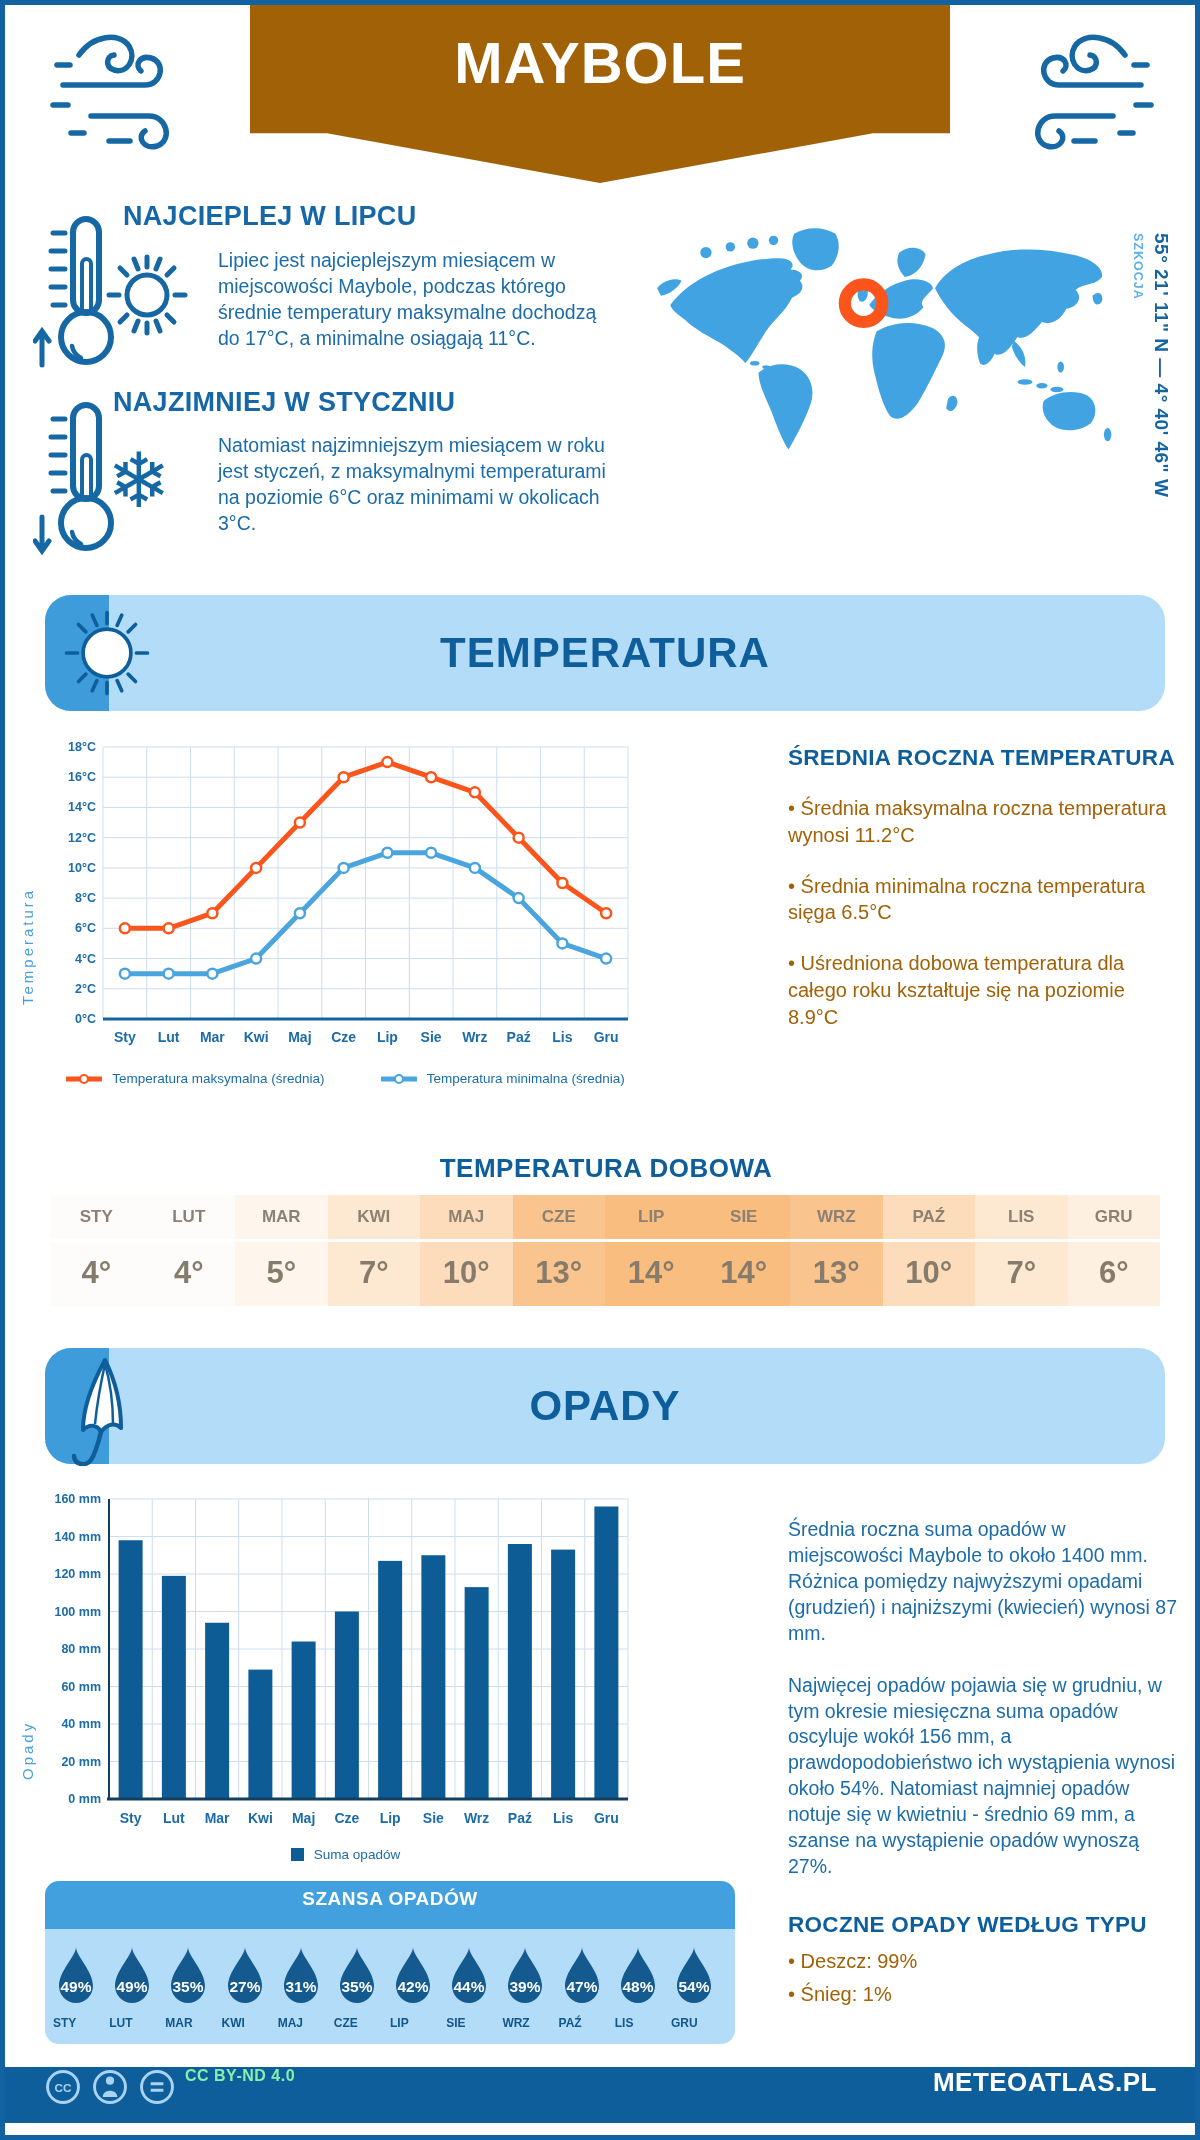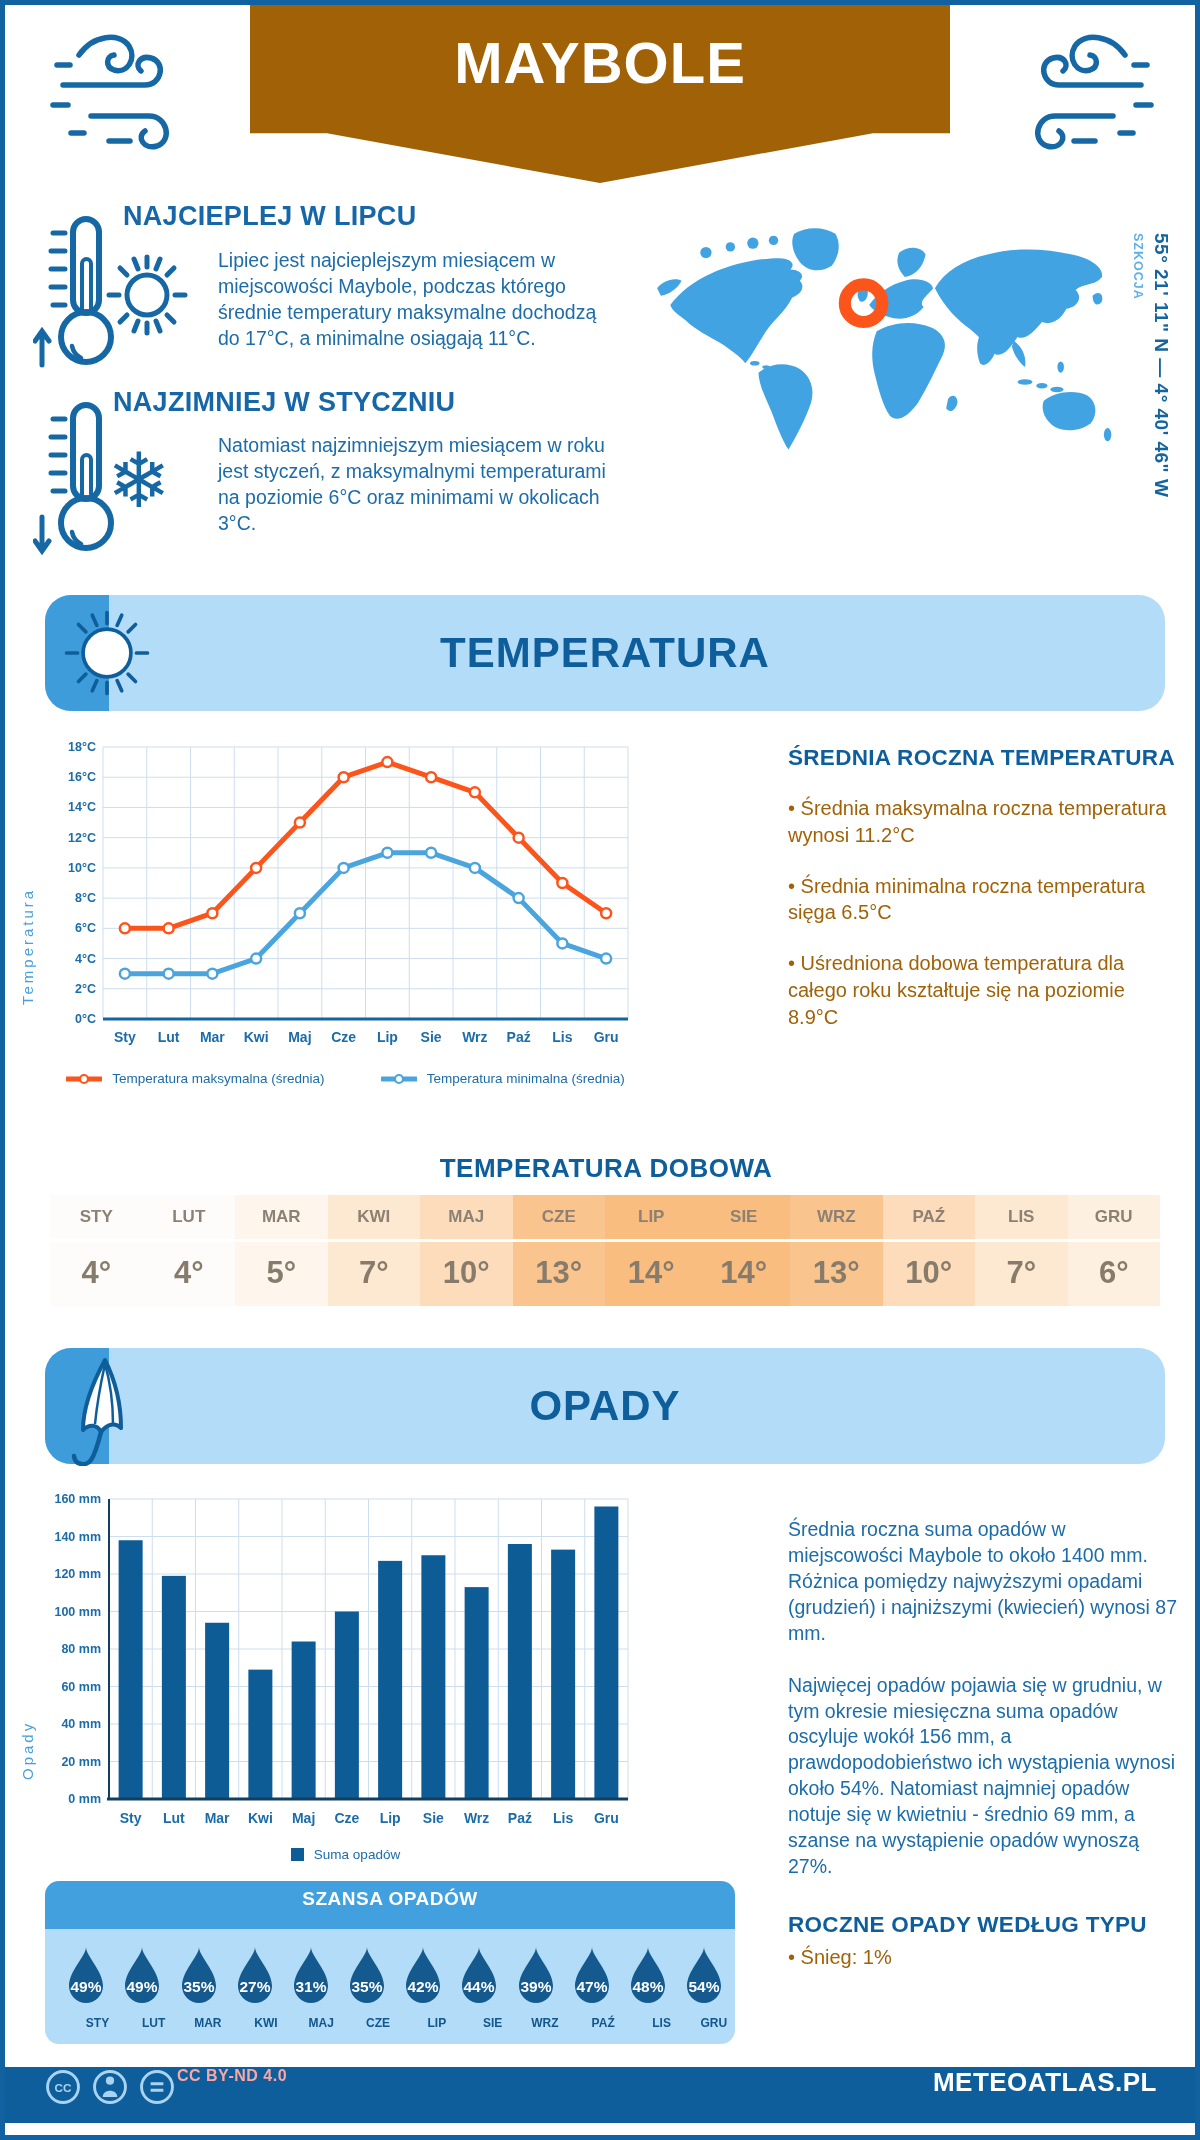--- a/index.html
+++ b/index.html
@@ -40,26 +40,26 @@
   .tval{height:64px;line-height:62px;text-align:center;font-size:31px;font-weight:bold;color:#877b6b;}
   
   .legend{display:flex;justify-content:center;gap:56px;align-items:center;}
   .legend .item{display:flex;align-items:center;gap:10px;font-size:13.5px;color:#1b6ca9;}
   .sq{display:inline-block;width:13px;height:13px;background:#0e5c96;}
   
   .chance{left:40px;top:1876px;width:690px;}
   .chance .chead{height:48px;line-height:36px;background:#42a0de;border-radius:14px 14px 0 0;
                  text-align:center;color:#fff;font-size:19px;font-weight:bold;letter-spacing:.5px;}
   .chance .cbody{background:#b3dcf8;border-radius:0 0 14px 14px;padding:16px 8px 14px;display:flex;}
-  .citem{flex:1;text-align:right;}
+  .citem{flex:1;text-align:left;}
   .cmon{margin-top:5px;font-size:12px;font-weight:bold;color:#11568c;}
   
   .footer{left:0;right:0;bottom:12px;height:56px;background:#0f5e9c;display:flex;align-items:flex-start;padding:0 38px;}
   .footer .lic{display:flex;align-items:center;gap:7px;}
-  .footer .lictext{color:#fca5a5;font-weight:bold;font-size:16px;letter-spacing:.5px;}
+  .footer .lictext{margin-left:8px;color:#86efac;font-weight:bold;font-size:16px;letter-spacing:.5px;}
   .footer .site{margin-left:auto;color:#fff;font-weight:bold;font-size:26px;letter-spacing:.5px;}
 </style>
 </head>
 <body>
 
 <div id="page">
 
   <svg class="abs" style="left:42px;top:14px" width="190" height="140" viewBox="0 0 190 140" fill="none" stroke="#1668a5" stroke-width="5.5" stroke-linecap="round">
     <path d="M32 36 C46 16 72 13 82 27 C90 40 80 55 67 51 C58 48 59 37 67 36"></path>
     <path d="M16 66 H98 C115 66 119 43 104 39 C93 36 87 46 94 52"></path>
@@ -394,20 +394,21 @@
     <span class="item">
       <span class="sq"></span>
       <span>Suma opadów</span>
     </span>
   </div>
 
   <div class="abs" style="left:783px;top:1512px;width:392px">
     <div class="hl-text">Średnia roczna suma opadów w miejscowości Maybole to około 1400 mm. Różnica pomiędzy najwyższymi opadami (grudzień) i najniższymi (kwiecień) wynosi 87 mm.</div>
     <div class="hl-text" style="margin-top:26px">Najwięcej opadów pojawia się w grudniu, w tym okresie miesięczna suma opadów oscyluje wokół 156 mm, a prawdopodobieństwo ich wystąpienia wynosi około 54%. Natomiast najmniej opadów notuje się w kwietniu - średnio 69 mm, a szanse na wystąpienie opadów wynoszą 27%.</div>
     <div class="col-title" style="margin-top:32px">ROCZNE OPADY WEDŁUG TYPU</div>
+    <div class="col-text" style="margin-top:10px">• Deszcz: 99%</div>
     <div class="col-text" style="margin-top:6px">• Śnieg: 1%</div>
   </div>
 
   <div class="abs chance">
     <div class="chead">SZANSA OPADÓW</div>
     <div class="cbody">
         <div class="citem"><svg width="46" height="62" viewBox="0 0 46 62">
             <path d="M23 2 C23 11 6 26 6 41 a17 17 0 0 0 34 0 C40 26 23 11 23 2 Z" fill="#155A8E"></path>
             <text x="23" y="47" text-anchor="middle" fill="#fff" font-size="15.5" font-weight="bold">49%</text>
           </svg><div class="cmon">STY</div></div>

